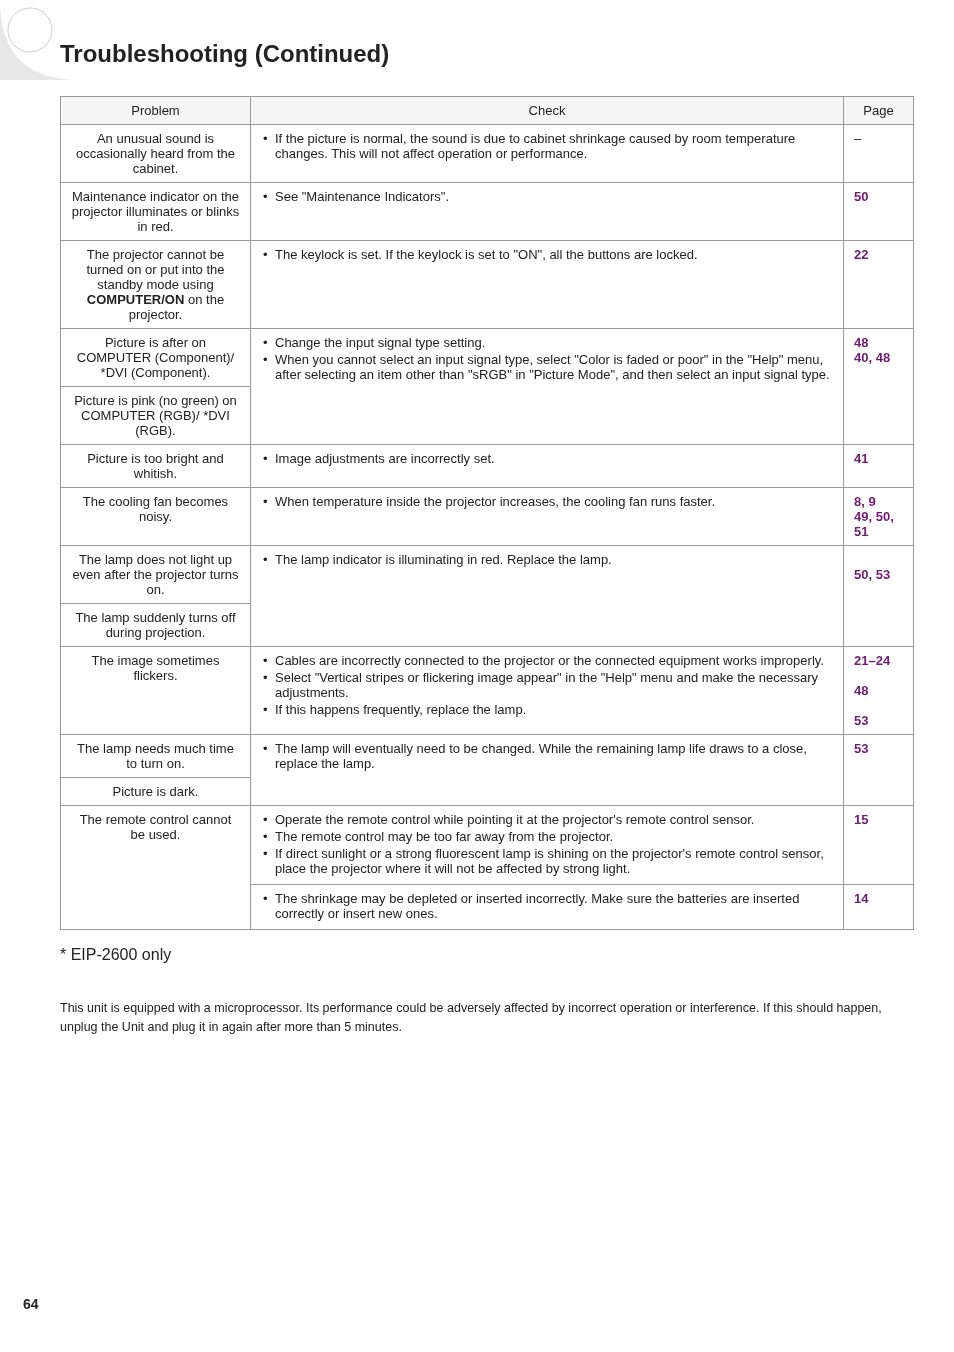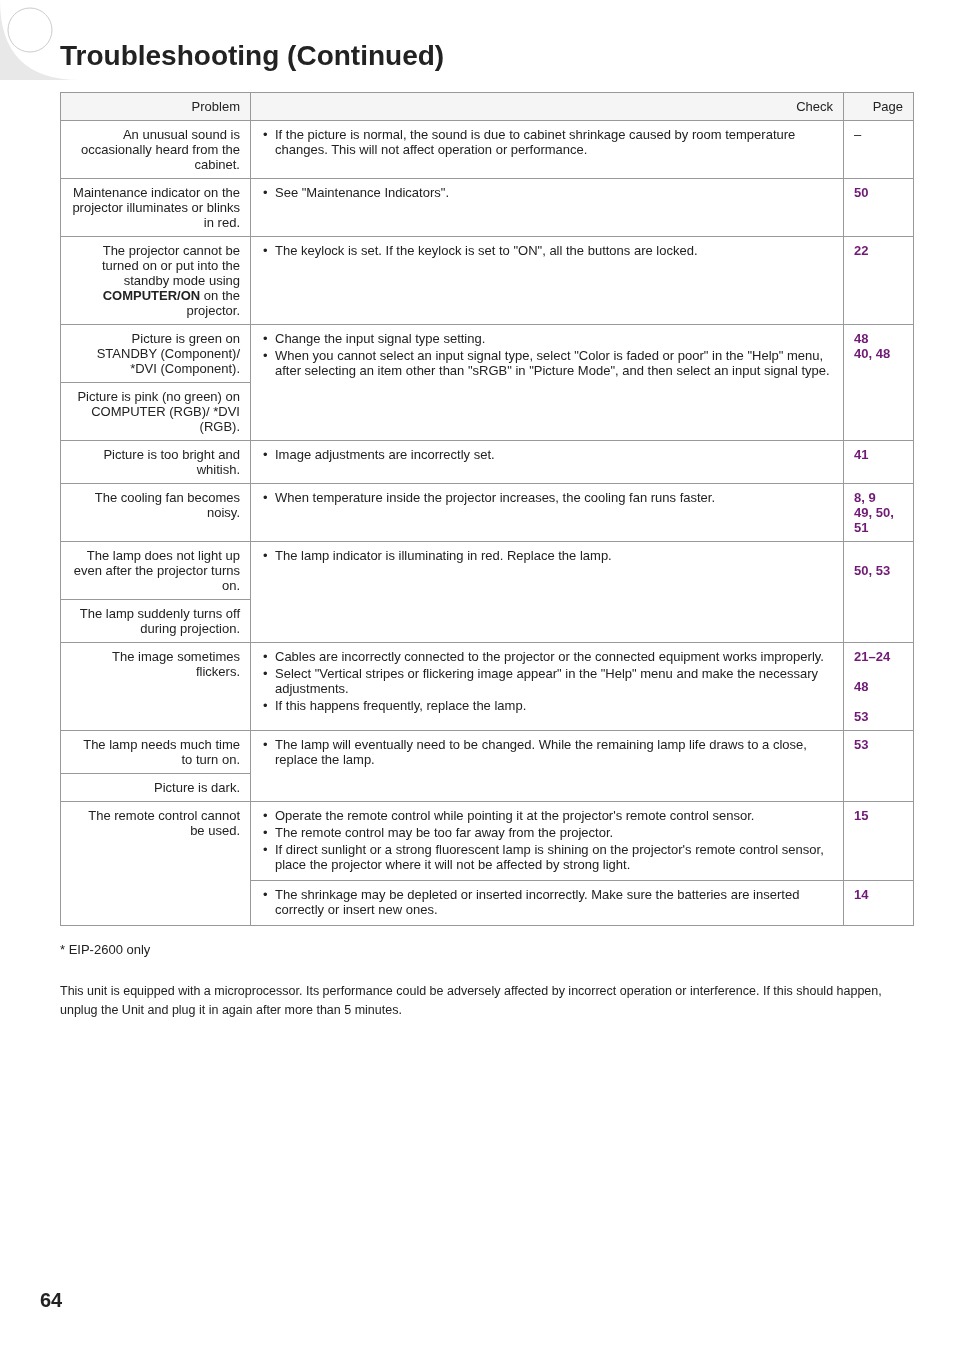--- a/index.html
+++ b/index.html
@@ -18,43 +18,43 @@
       top: 0;
       left: 0;
       width: 80px;
       height: 80px;
     }
     .page-corner svg {
       width: 80px;
       height: 80px;
     }
     .title {
-      font-size: 28px;
+      font-size: 24px;
       font-weight: bold;
-      margin-bottom: 20px;
+      margin-bottom: 28px;
       margin-top: 10px;
     }
     table {
       width: 100%;
       border-collapse: collapse;
       margin-bottom: 16px;
     }
     th, td {
       border: 1px solid #999;
       padding: 6px 10px;
       vertical-align: top;
     }
     th {
       background: #f5f5f5;
-      text-align: right;
+      text-align: center;
       font-weight: normal;
     }
     .col-problem {
       width: 190px;
-      text-align: right;
+      text-align: center;
     }
     .col-check {
       width: auto;
     }
     .col-page {
       width: 70px;
     }
     .page-num {
       color: #701a75;
       font-weight: bold;
@@ -67,34 +67,34 @@
       padding-left: 14px;
       position: relative;
       margin-bottom: 2px;
     }
     td ul li::before {
       content: "•";
       position: absolute;
       left: 2px;
     }
     .footnote {
-      font-size: 13px;
-      margin-bottom: 10px;
+      font-size: 16px;
+      margin-bottom: 20px;
     }
     .footer-note {
       font-size: 12.5px;
       line-height: 1.5;
       margin-bottom: 20px;
     }
     .page-number {
-      font-size: 20px;
+      font-size: 14px;
       font-weight: bold;
       position: absolute;
       bottom: 40px;
-      left: 40px;
+      left: 23px;
     }
   </style>
 </head>
 <body>
 
 
 
 <div class="page-corner">
   <svg viewBox="0 0 80 80">
     <path d="M0,0 Q0,80 80,80 L0,80 Z" fill="#e8e8e8"></path>
@@ -138,21 +138,21 @@
       <td class="col-problem">The projector cannot be turned on or put into the standby mode using <strong>COMPUTER/ON</strong> on the projector.</td>
       <td class="col-check">
         <ul>
           <li>The keylock is set. If the keylock is set to "ON", all the buttons are locked.</li>
         </ul>
       </td>
       <td class="col-page"><span class="page-num">22</span></td>
     </tr>
 
     <tr>
-      <td class="col-problem">Picture is green on STANDBY (Component)/ *DVI (Component).</td>
+      <td class="col-problem">Picture is after on COMPUTER (Component)/ *DVI (Component).</td>
       <td class="col-check" rowspan="2">
         <ul>
           <li>Change the input signal type setting.</li>
           <li>When you cannot select an input signal type, select "Color is faded or poor" in the "Help" menu, after selecting an item other than "sRGB" in "Picture Mode", and then select an input signal type.</li>
         </ul>
       </td>
       <td class="col-page" rowspan="2"><span class="page-num">48</span><br><span class="page-num">40, 48</span></td>
     </tr>
 
     <tr>

